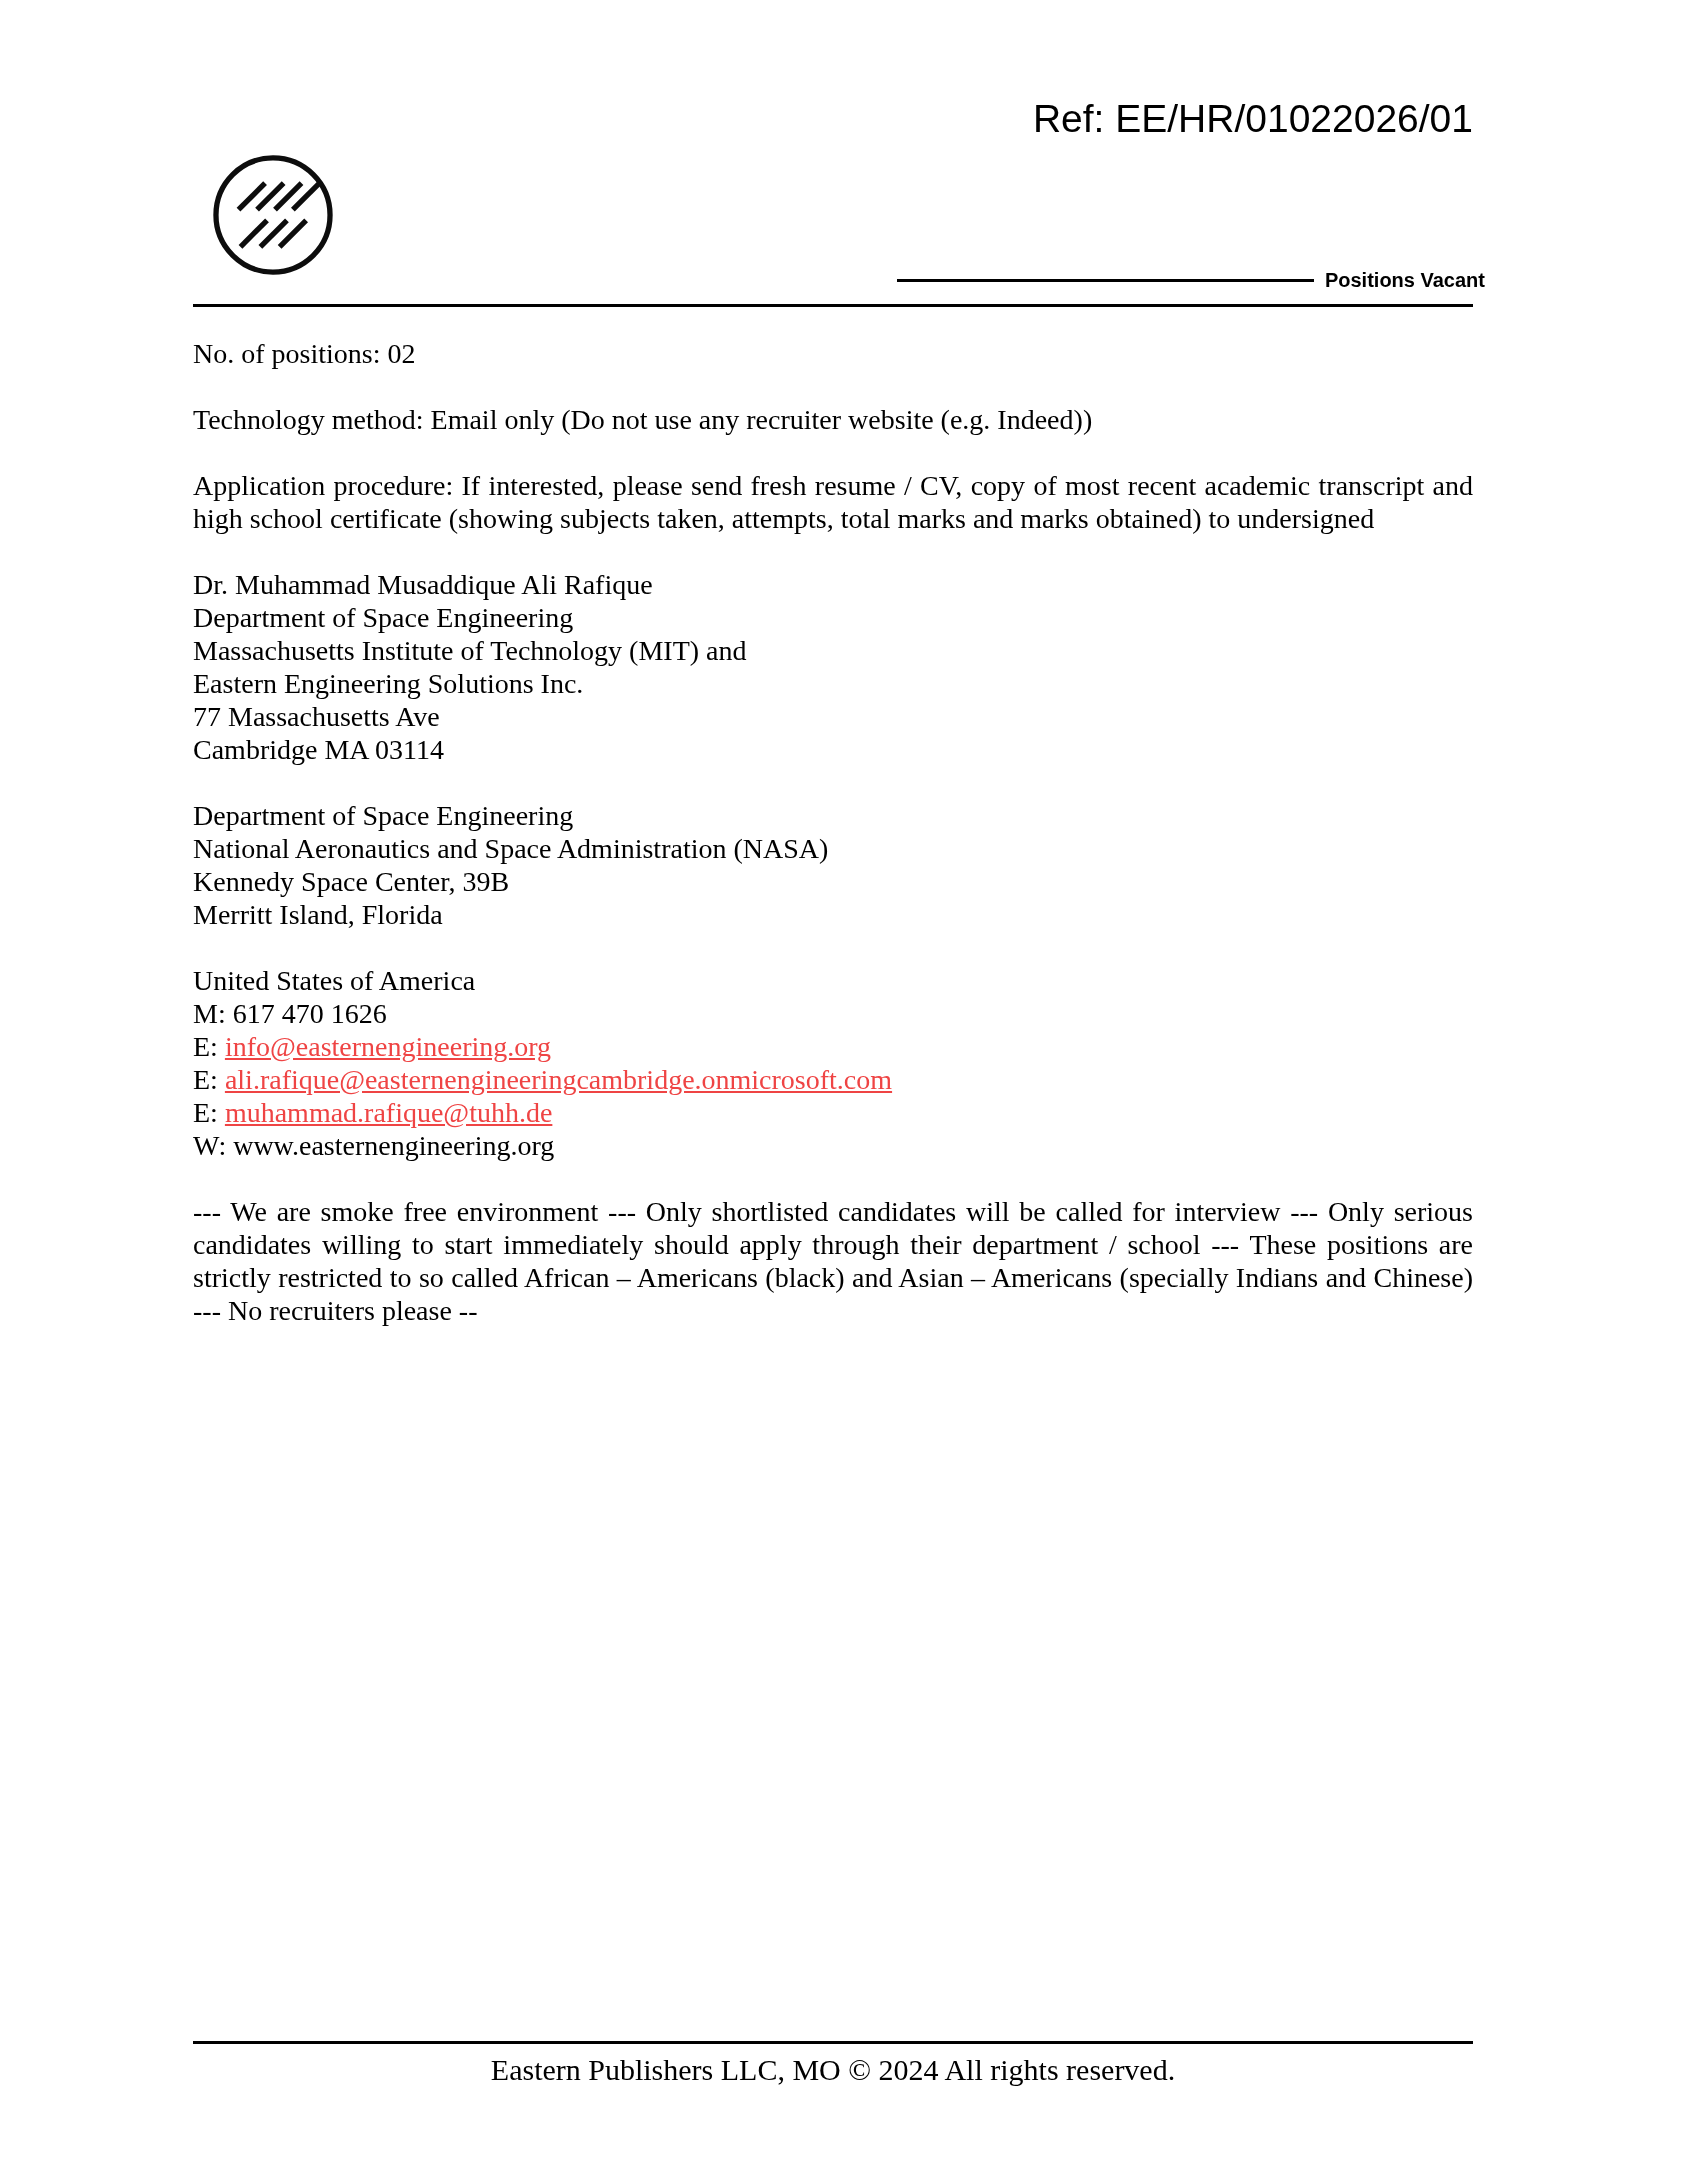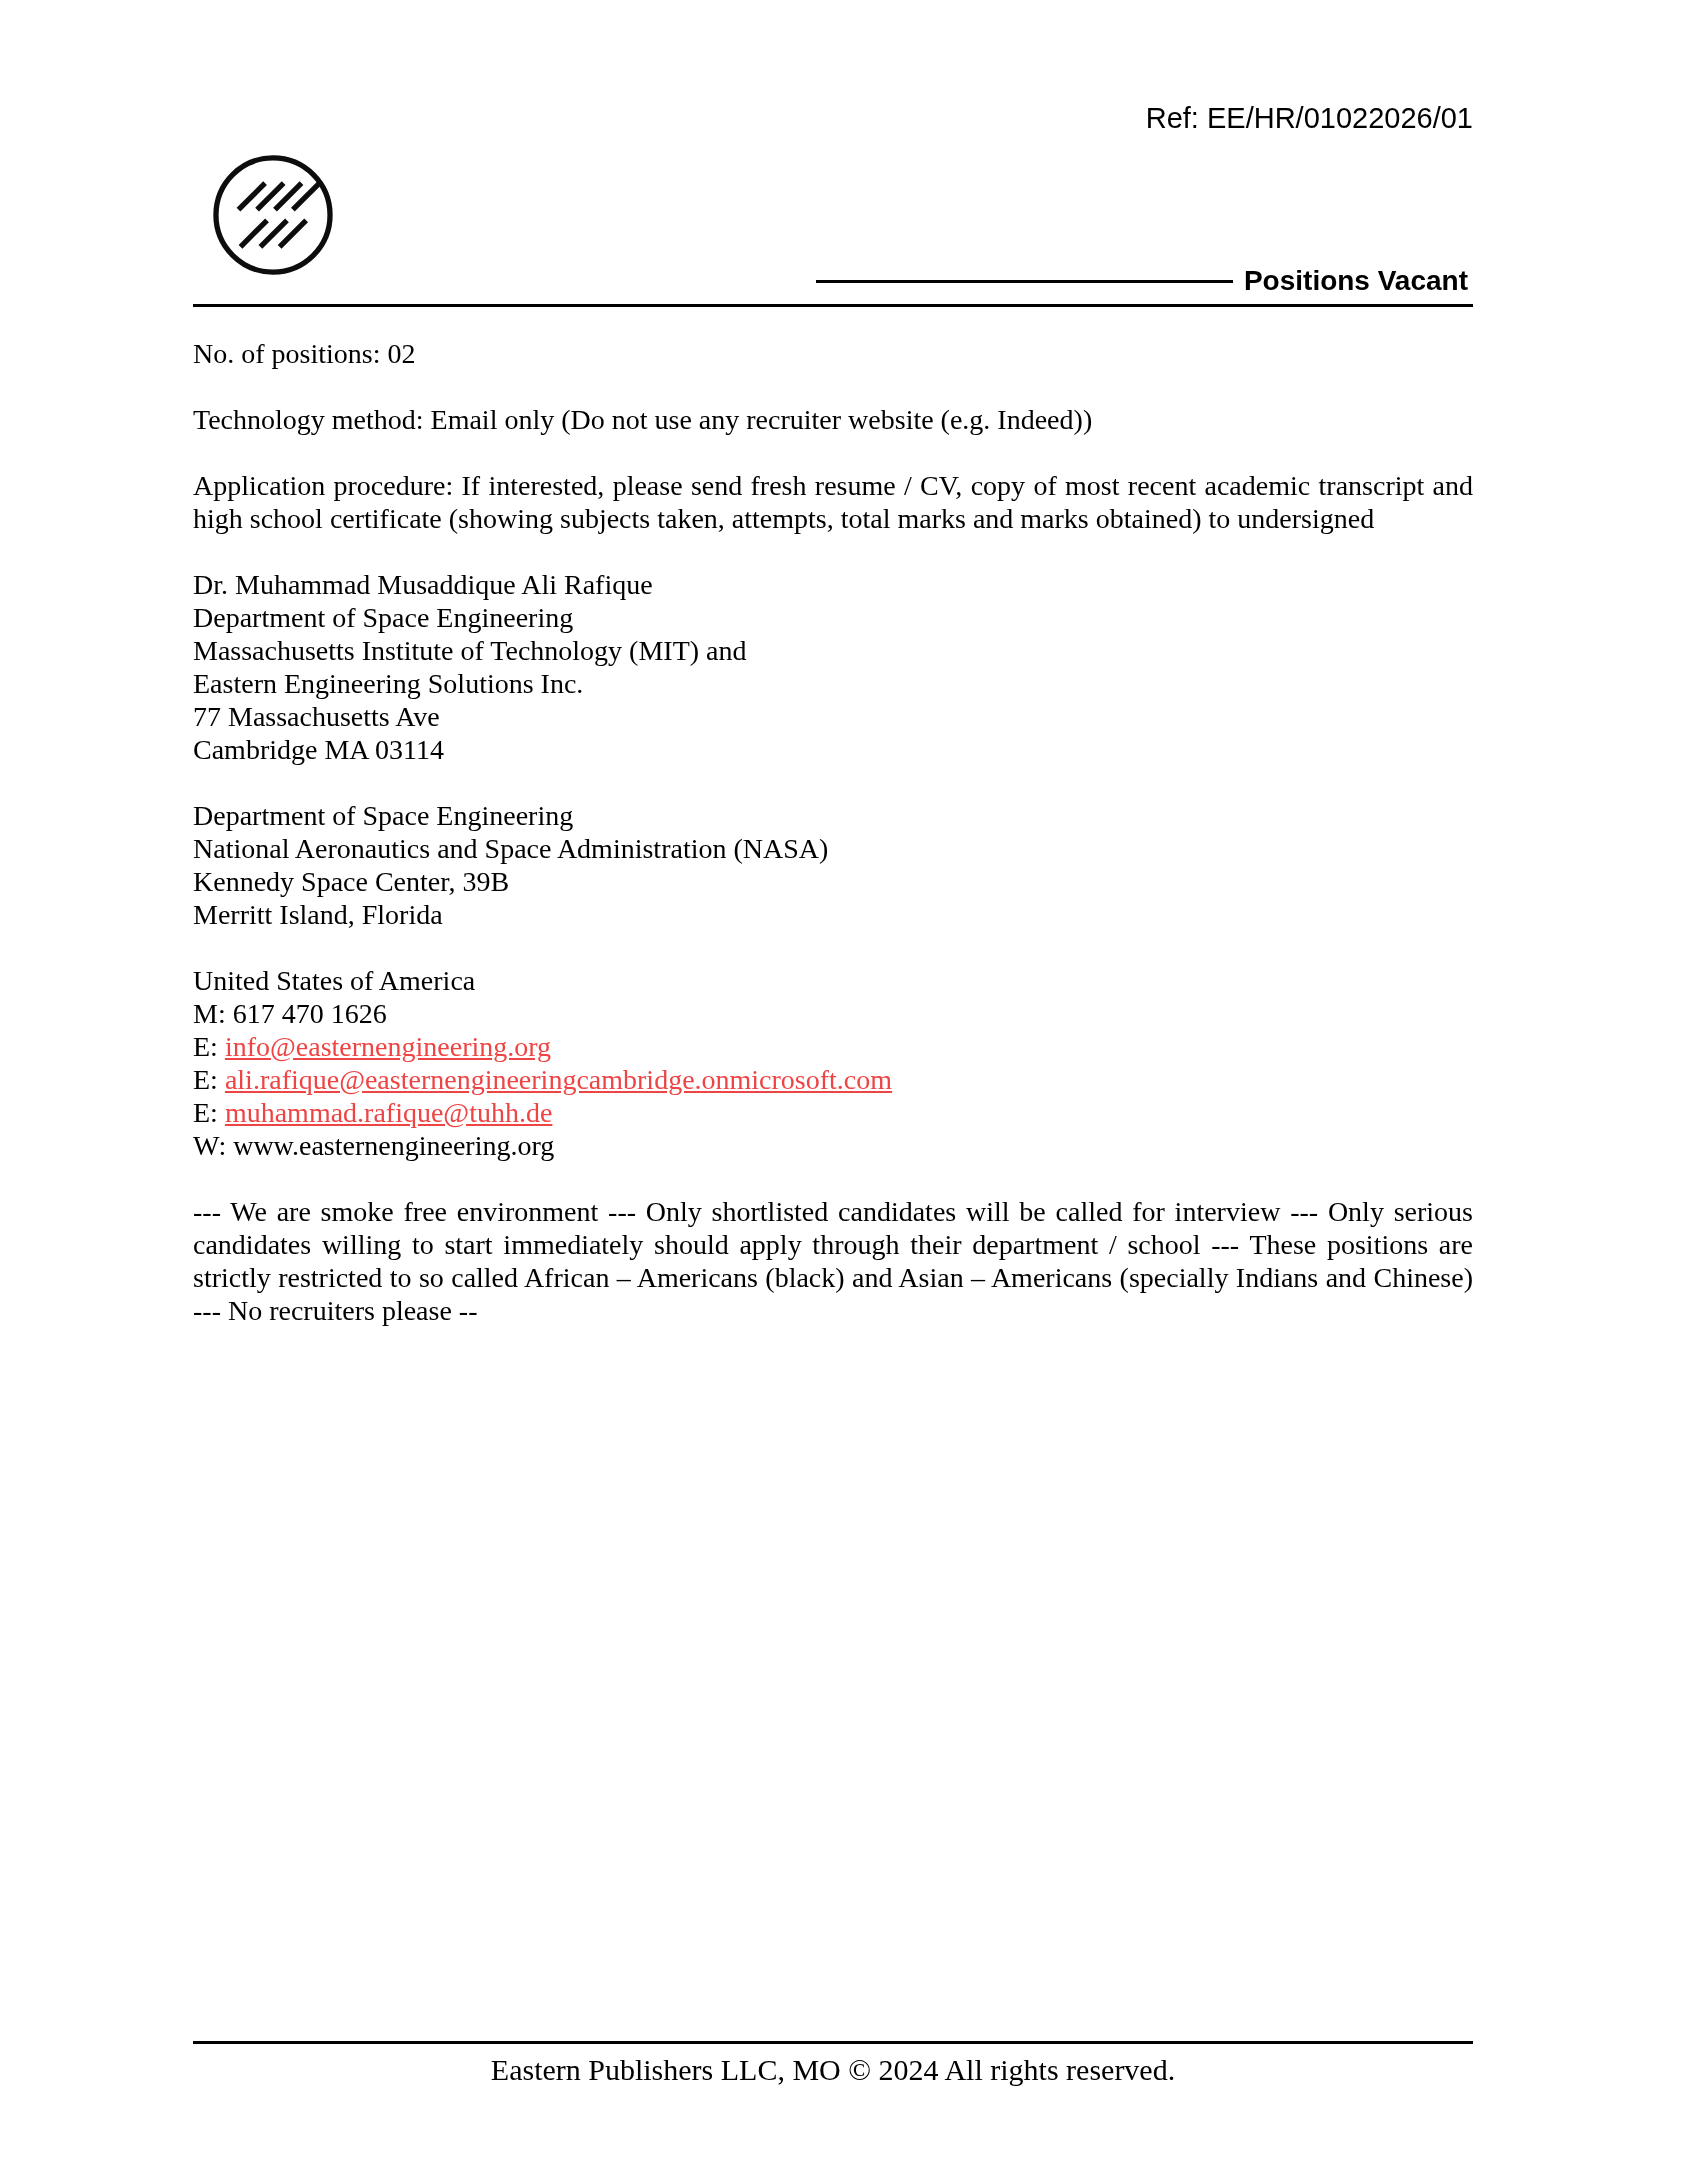--- a/index.html
+++ b/index.html
@@ -2,30 +2,30 @@
 <html style="font-size:10.6px"><head>
 <meta charset="utf-8">
 <style>
   html,body{margin:0;padding:0;background:#ffffff;}
   .page{position:relative;width:1687px;height:2183px;background:#ffffff;color:#000000;overflow:hidden;}
 
   .ref{
     position:absolute;top:104px;left:193px;width:1280px;
     text-align:right;
     font-family:"Liberation Sans","DejaVu Sans",sans-serif;
-    font-size:29px;line-height:29px;
+    font-size:39px;line-height:29px;
   }
 
   .logo{position:absolute;top:152px;left:210px;width:126px;height:126px;}
 
   .section-row{
-    position:absolute;top:266px;left:188px;width:1280px;
+    position:absolute;top:266px;left:205px;width:1280px;
     text-align:right;white-space:nowrap;
     font-family:"Liberation Sans","DejaVu Sans",sans-serif;
-    font-weight:700;font-size:28px;line-height:29px;
+    font-weight:700;font-size:20px;line-height:29px;
   }
   .dash{display:inline-block;width:417px;height:2.6px;background:#000;vertical-align:middle;margin-right:10.6px;margin-bottom:2.6px;}
 
   .rule{position:absolute;left:193px;width:1280px;background:#000;}
   .rule-top{top:304px;height:2.6px;}
   .rule-footer{top:2041px;height:3.3px;}
 
   .content{
     position:absolute;top:337px;left:193px;width:1280px;
     font-family:"Liberation Serif","DejaVu Serif",serif;

